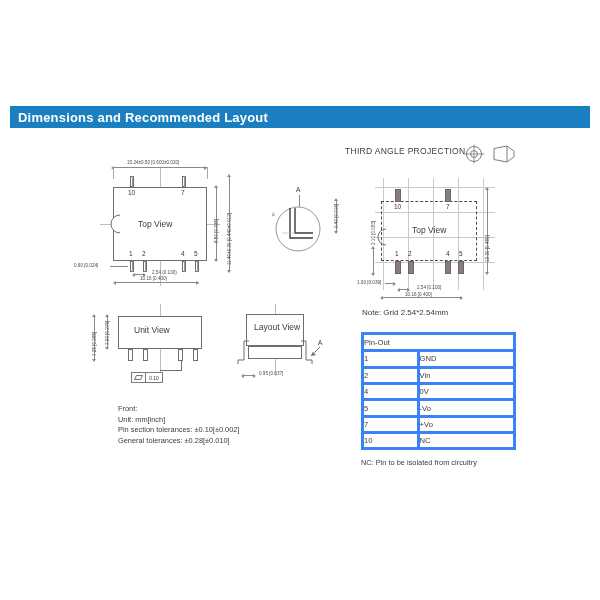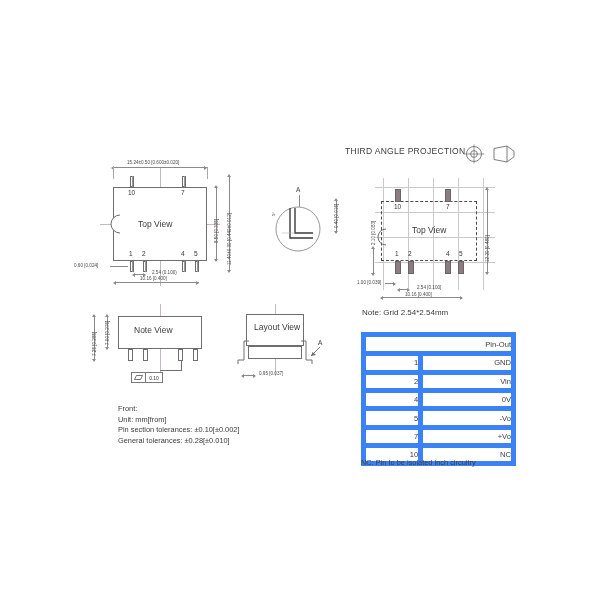--- a/index.html
+++ b/index.html
@@ -140,22 +140,22 @@
   
   .pinout {
     position: absolute;
     left: 361px; top: 332px;
     width: 155px;
     border-collapse: collapse;
     font-size: 7.6px;
     color: #3b3b3b;
   }
   .pinout td, .pinout th {
-    border: 5px solid #3b82f6;
-    text-align: right;
+    border: 3px solid #3b82f6;
+    text-align: left;
     padding: 2.2px 0;
     font-weight: normal;
   }
   .pinout .title-cell { padding: 2.6px 0; }
 
   .tol-flag {
     position: absolute;
     display: flex;
     align-items: stretch;
     border: 1px solid #7a7a7a;
@@ -166,20 +166,23 @@
   }
   .tol-flag .sym { width: 13px; display:flex; align-items:center; justify-content:center; border-right: 1px solid #7a7a7a; }
   .tol-flag .val { width: 16px; display:flex; align-items:center; justify-content:center; }
   .callout-A { position: absolute; font-size: 6.5px; color: #3b3b3b; }
 </style>
 </head>
 <body>
 
 <div class="page">
 
+  <div class="banner">
+    <span class="banner-title">Dimensions and Recommended Layout</span>
+  </div>
 
   <div class="tap-label">THIRD ANGLE PROJECTION</div>
   <svg style="position:absolute;left:462px;top:144px;" width="24" height="20">
     <circle cx="12" cy="10" r="7.5" fill="none" stroke="#6e6e6e" stroke-width="0.9"></circle>
     <circle cx="12" cy="10" r="3.4" fill="none" stroke="#6e6e6e" stroke-width="0.9"></circle>
     <line x1="1.5" y1="10" x2="22.5" y2="10" stroke="#6e6e6e" stroke-width="0.7"></line>
     <line x1="12" y1="0.5" x2="12" y2="19.5" stroke="#6e6e6e" stroke-width="0.7"></line>
   </svg>
   <svg style="position:absolute;left:492px;top:145px;" width="26" height="18">
     <path d="M2,3.5 L2,14.5 L15,17 L15,1 Z" fill="none" stroke="#6e6e6e" stroke-width="0.9"></path>
@@ -267,21 +270,21 @@
     <div class="ln v dimline" style="left:336px; top:200px; height:33px;"></div>
     <div class="arw up" style="left:334px; top:198px;"></div>
     <div class="arw down" style="left:334px; top:231px;"></div>
     <div class="dim-txt vert" style="left:335px; top:228px;">0.40 [0.016]</div>
   </div>
 
   <div>
     <div class="ln v centerline" style="left:160px; top:304px; height:72px;"></div>
 
     <div class="body-box" style="left:118px; top:316px; width:84px; height:33px;"></div>
-    <div class="view-label" style="left:134px; top:325px;">Note View</div>
+    <div class="view-label" style="left:134px; top:325px;">Unit View</div>
 
     <div class="lead" style="left:128px; top:349px; width:5px; height:12px;"></div>
     <div class="lead" style="left:143px; top:349px; width:5px; height:12px;"></div>
     <div class="lead" style="left:178px; top:349px; width:5px; height:12px;"></div>
     <div class="lead" style="left:193px; top:349px; width:5px; height:12px;"></div>
 
     <div class="ln v dimline" style="left:94px; top:316px; height:45px;"></div>
     <div class="arw up" style="left:92px; top:314px;"></div>
     <div class="arw down" style="left:92px; top:359px;"></div>
     <div class="dim-txt vert" style="left:93px; top:356px;">7.25 [0.285]</div>
@@ -386,21 +389,21 @@
     <div class="ln h dimline" style="left:382px; top:297px; width:80px;"></div>
     <div class="arw left" style="left:380px; top:295.5px;"></div>
     <div class="arw right" style="left:460px; top:295.5px;"></div>
     <div class="dim-txt" style="left:405px; top:293px;">10.16 [0.400]</div>
   </div>
 
   <div class="grid-note">Note: Grid 2.54*2.54mm</div>
 
   <div class="notes">
     <div>Front:</div>
-    <div>Unit: mm[from]</div>
+    <div>Unit: mm[inch]</div>
     <div>Pin section tolerances: ±0.10[±0.002]</div>
     <div>General tolerances: ±0.28[±0.010]</div>
   </div>
 
   <table class="pinout">
     <tbody>
         <tr>
       <td class="title-cell" colspan="2">Pin-Out</td>
     </tr>
     <tr>
@@ -423,15 +426,15 @@
       <td>7</td>
       <td>+Vo</td>
     </tr>
     <tr>
       <td>10</td>
       <td>NC</td>
     </tr>
   </tbody>
     </table>
 
-  <div class="nc-note">NC: Pin to be isolated inch circuitry</div>
+  <div class="nc-note">NC: Pin to be isolated from circuitry</div>
 
 </div>
 
 </body></html>

